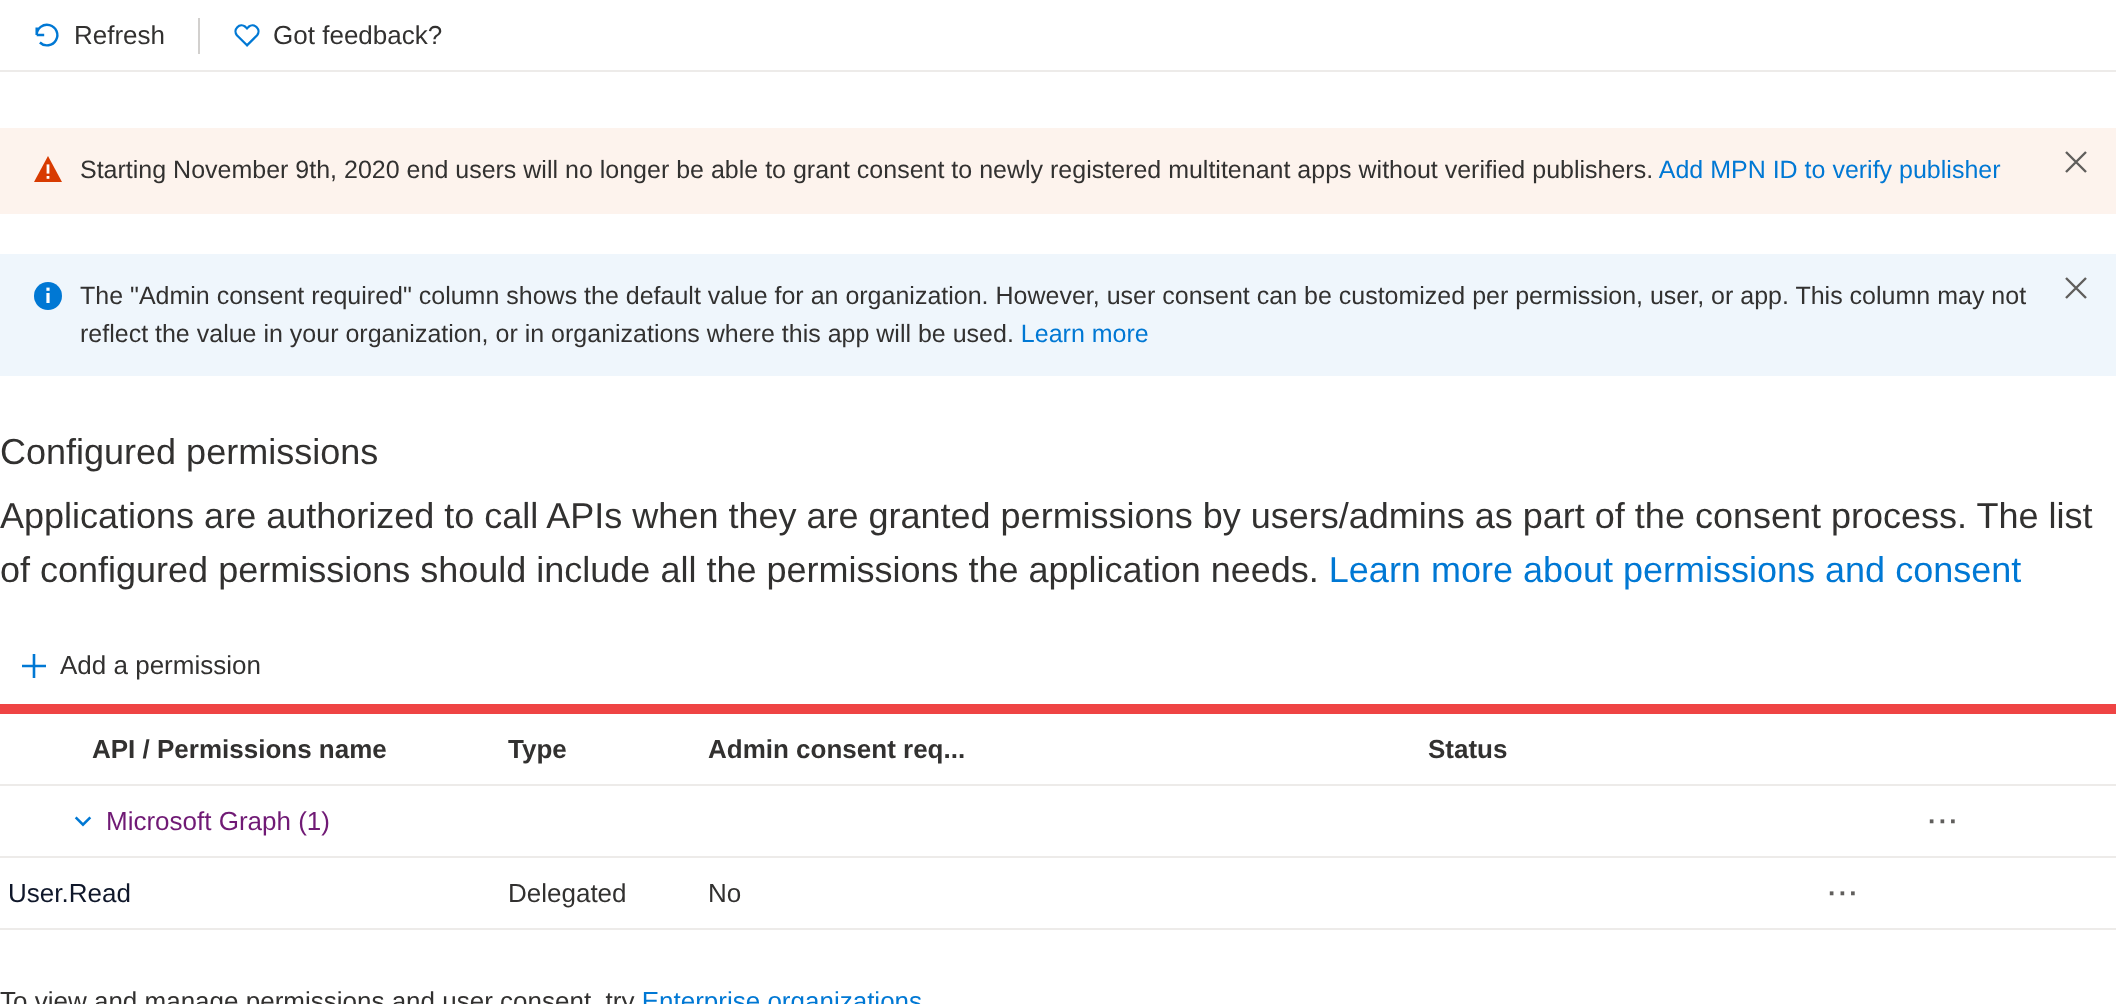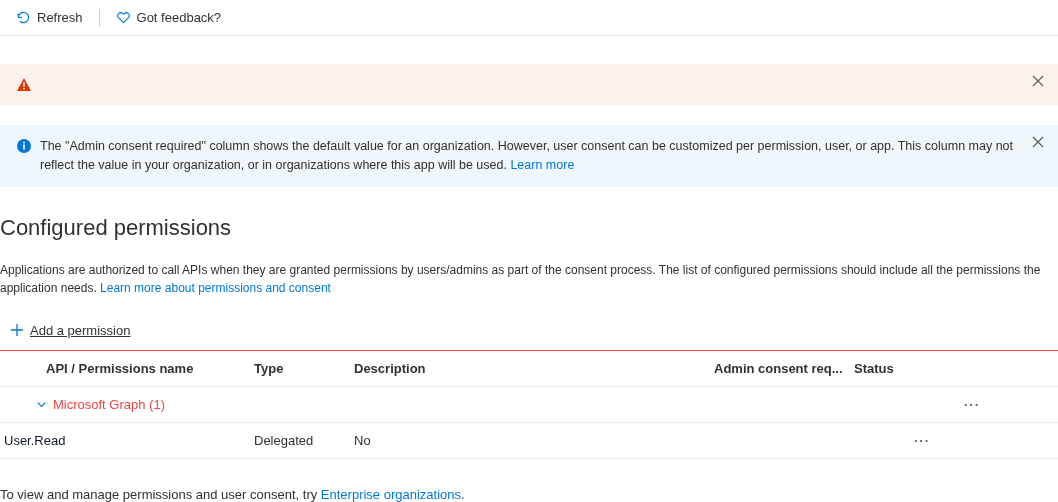--- a/index.html
+++ b/index.html
@@ -50,30 +50,29 @@
       position: absolute;
       right: 14px;
       top: 10px;
       cursor: pointer;
       color: #605e5c;
       font-size: 14px;
     }
     .link { color: #0078d4; cursor: pointer; text-decoration: none; }
 
     .section { padding: 0 0 0 0; margin-top: 28px; }
-    .section-title { font-size: 22px; font-weight: 400; margin-bottom: 20px; }
-    .section-desc { font-size: 12px; line-height: 1.5; margin-bottom: 14px; }
+    .section-title { font-size: 18px; font-weight: 400; margin-bottom: 8px; }
+    .section-desc { font-size: 18px; line-height: 1.5; margin-bottom: 14px; }
 
     .actionbar {
       display: flex;
       align-items: center;
       gap: 8px;
       padding: 8px 0;
-      border-bottom: 1px solid #ef4444;
-      text-decoration: underline;
+      border-bottom: 5px solid #ef4444;
     }
     .actionbar-item {
       display: flex;
       align-items: center;
       gap: 6px;
       padding: 4px 10px;
       cursor: pointer;
       font-size: 13px;
     }
     .actionbar-item .icon { color: #0078d4; }
@@ -94,21 +93,21 @@
       grid-template-columns: 250px 100px 360px 140px 100px 50px;
       align-items: center;
       padding: 10px 0;
       border-bottom: 1px solid #edebe9;
     }
     .group-cell {
       display: flex;
       align-items: center;
       gap: 6px;
       padding-left: 36px;
-      color: #ef4444;
+      color: #701a75;
       font-size: 13px;
       cursor: pointer;
     }
     .perm-name { padding-left: 70px; color: #0f172a; font-size: 13px; cursor: pointer; }
     .more-cell { text-align: right; padding-right: 20px; color: #605e5c; cursor: pointer; letter-spacing: 1px; font-weight: bold; }
 
     .footer-text { margin-top: 28px; font-size: 13px; }
   </style>
 </head>
 <body>
@@ -134,20 +133,25 @@
 </div>
 
 <div class="banner warning">
   <span class="banner-icon icon">
     <svg width="16" height="16" viewBox="0 0 16 16">
         <path fill="#d83b01" d="M8 1 15 14H1Z"></path>
         <rect x="7.3" y="5.2" width="1.4" height="4.6" fill="#fff"></rect>
         <rect x="7.3" y="11" width="1.4" height="1.4" fill="#fff"></rect>
       </svg>
   </span>
+  <div class="banner-body">
+    <span>Starting November 9th, 2020 end users will no longer be able to grant consent to newly registered multitenant apps without verified publishers.</span>
+    <span> </span>
+    <a class="link">Add MPN ID to verify publisher</a>
+  </div>
   <span class="banner-close">
     <span class="icon">
       <svg width="12" height="12" viewBox="0 0 12 12">
           <path stroke="#605e5c" stroke-width="1.2" d="M1 1l10 10M11 1 1 11"></path>
         </svg>
     </span>
   </span>
 </div>
 
 <div class="banner info">
@@ -188,21 +192,20 @@
           </svg>
       </span>
       <span>Add a permission</span>
     </div>
   </div>
 
   <div class="table">
     <div class="table-head">
       <div class="cell first">API / Permissions name</div>
       <div class="cell">Type</div>
-      <div class="cell">Description</div>
       <div class="cell">Admin consent req...</div>
       <div class="cell">Status</div>
       <div class="cell"></div>
     </div>
 
     <div class="group-row">
       <div class="group-cell">
         <span class="icon">
           <svg width="11" height="11" viewBox="0 0 12 12">
               <path fill="none" stroke="#0078d4" stroke-width="1.4" d="M2 4l4 4 4-4"></path>

